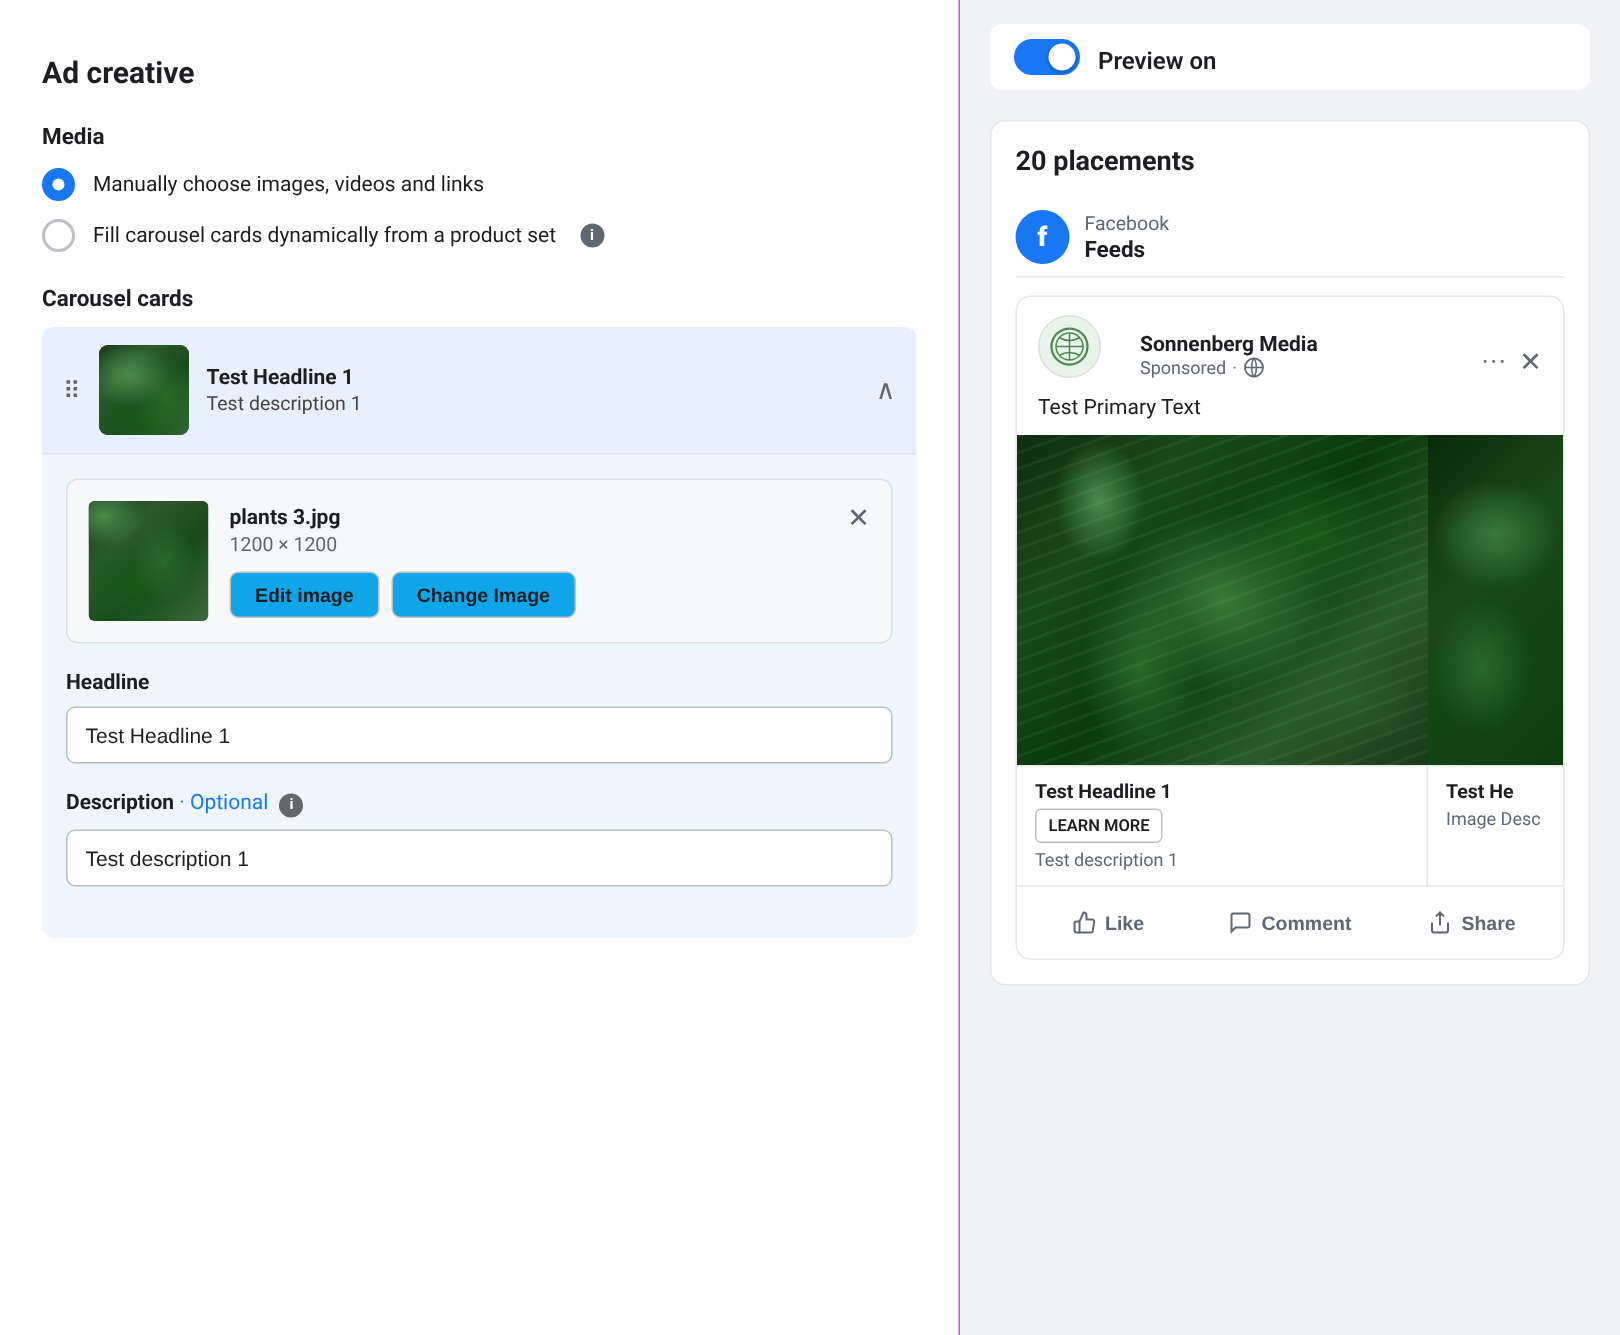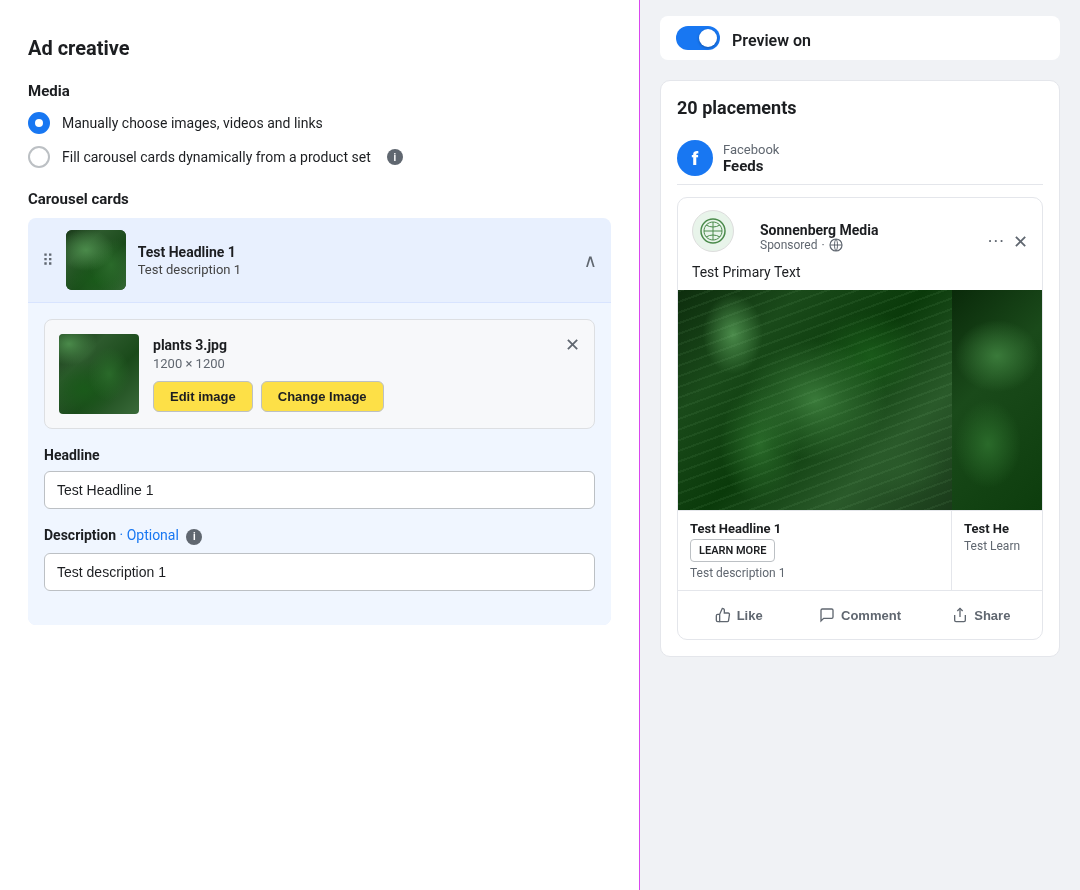--- a/index.html
+++ b/index.html
@@ -244,21 +244,21 @@
 
     .upload-close {
       margin-left: auto;
       color: #606770;
       font-size: 18px;
       cursor: pointer;
       align-self: flex-start;
     }
 
     .btn-secondary {
-      background: #fde047;
+      background: #0ea5e9;
       border: 1px solid #bcc0c4;
       border-radius: 6px;
       padding: 7px 16px;
       font-size: 13px;
       font-weight: 600;
       cursor: pointer;
       color: #1c1e21;
     }
 
     .field-label {
@@ -698,21 +698,21 @@
       <div class="carousel-labels">
         <div class="carousel-label-item">
           <div class="carousel-headline-text">Test Headline 1</div>
           <div>
             <span class="learn-more-btn">LEARN MORE</span>
           </div>
           <div class="carousel-desc-text">Test description 1</div>
         </div>
         <div class="carousel-label-item">
           <div class="carousel-headline-text">Test He</div>
-          <div class="carousel-desc-text">Test Learn</div>
+          <div class="carousel-desc-text">Image Desc</div>
         </div>
       </div>
 
       <div class="ad-action-bar">
         <button class="action-btn">
           <svg width="16" height="16" viewBox="0 0 24 24" fill="none" stroke="#606770" stroke-width="2">
             <path d="M14 9V5a3 3 0 0 0-3-3l-4 9v11h11.28a2 2 0 0 0 2-1.7l1.38-9a2 2 0 0 0-2-2.3H14z"></path>
             <path d="M7 22H4a2 2 0 0 1-2-2v-7a2 2 0 0 1 2-2h3"></path>
           </svg>
           <span>Like</span>

